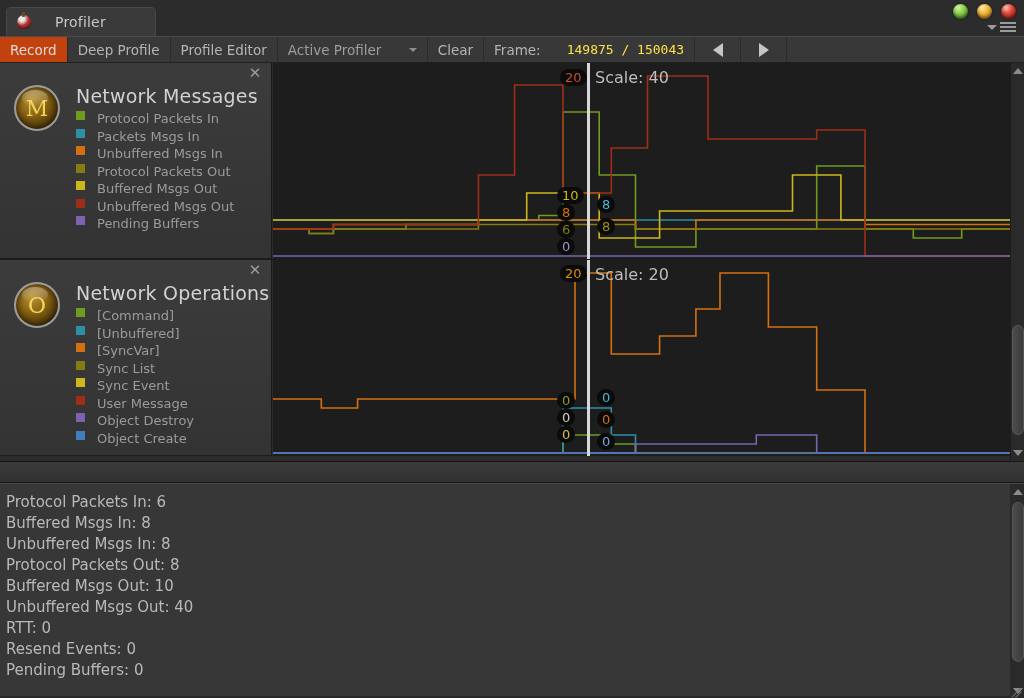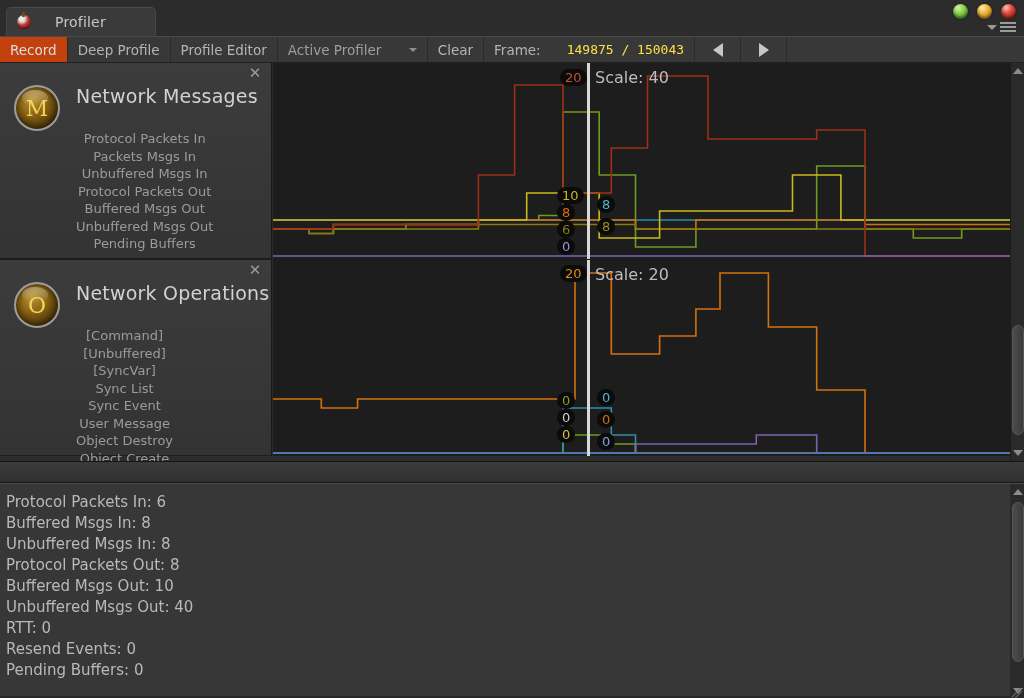--- a/index.html
+++ b/index.html
@@ -94,21 +94,21 @@
   }
   .badge::before{
     content:""; position:absolute; left:6px; top:3px; width:26px; height:16px;
     background:linear-gradient(rgba(255,255,255,.35), rgba(255,255,255,0));
     border-radius:50%;
   }
   .legend-title {
     position:absolute; left:76px; top:22px; color:#d2d2d2; font-size:19px; letter-spacing:.2px; white-space:nowrap;text-align:center;
   }
   .legend-list { position:absolute; left:76px; top:48px; }
-  .legend-row { display:flex; align-items:center; height:17.5px; gap:20px;flex-direction:column; }
+  .legend-row { display:flex; height:17.5px; gap:12px; }
   .sw { width:9px; height:9px; display:block; }
   .legend-label { color:#9b9b9b; font-size:13px; white-space:nowrap; }
 
   .plot {
     position:absolute; left:273px; top:0; width:737px; height:196px;
     background:#1d1d1d; overflow:hidden;
   }
   .plot svg { position:absolute; left:0; top:0; }
   .scale-label {
     position:absolute; left:322px; top:5px; color:#bdbdbd; font-size:16px; white-space:nowrap;

